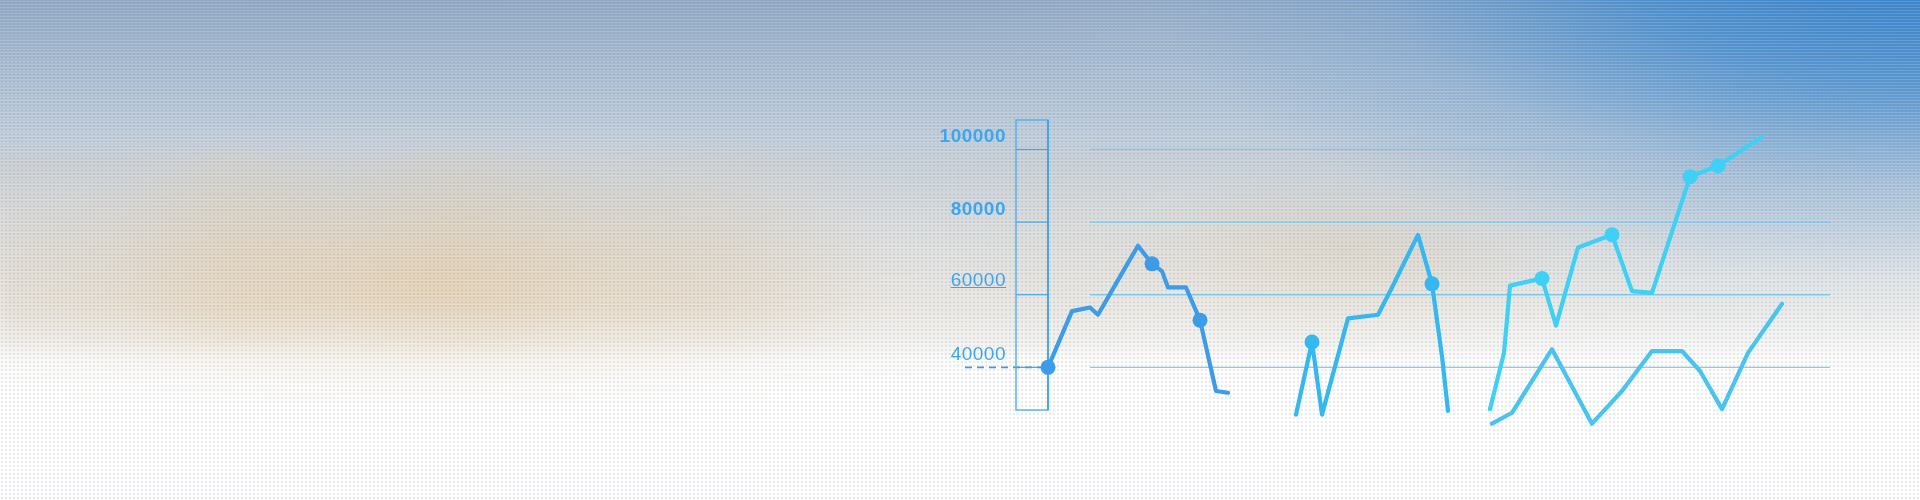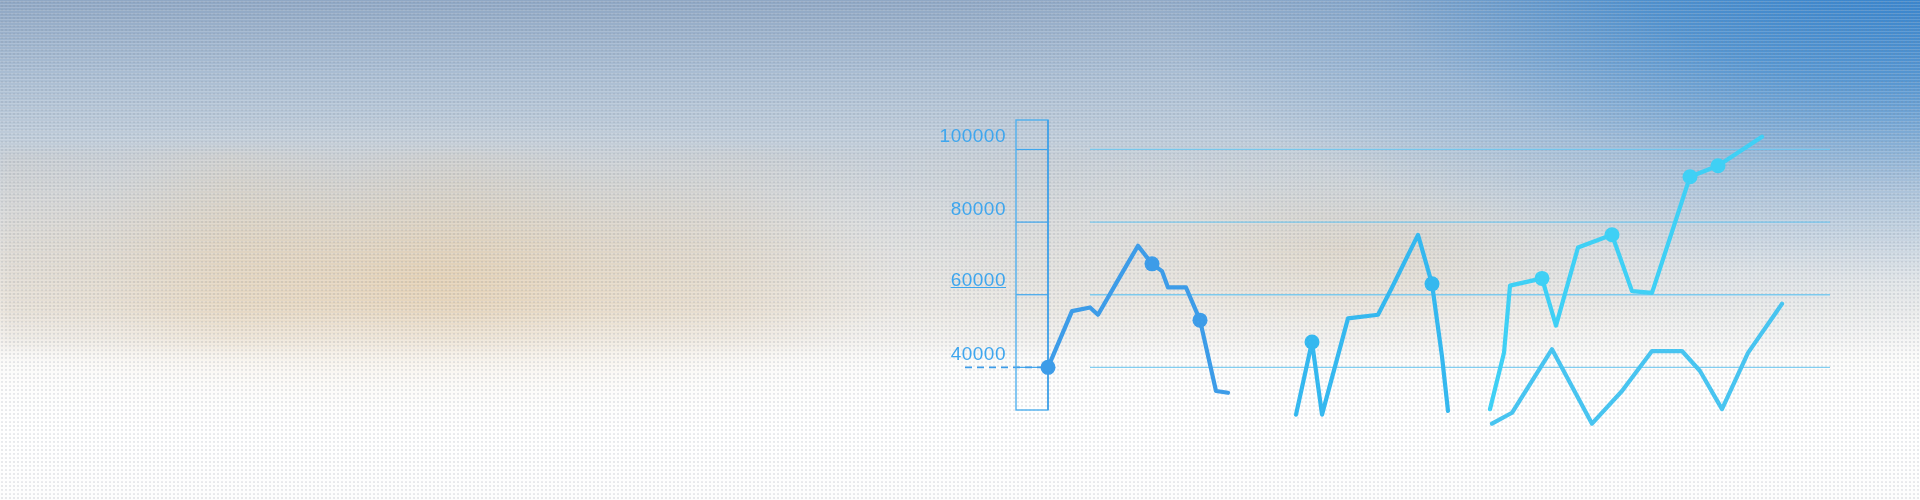--- a/index.html
+++ b/index.html
@@ -127,21 +127,21 @@
           <circle cx="1200" cy="320.1578947368421" r="7.5" fill="#3d9ce8"></circle>
           <circle cx="1312" cy="341.9473684210526" r="7.5" fill="#35b8ef"></circle>
           <circle cx="1432" cy="283.8421052631579" r="7.5" fill="#35b8ef"></circle>
           <circle cx="1542" cy="278.39473684210526" r="7.5" fill="#3fd0f5"></circle>
           <circle cx="1612" cy="234.81578947368422" r="7.5" fill="#3fd0f5"></circle>
           <circle cx="1690" cy="176.71052631578948" r="7.5" fill="#3fd0f5"></circle>
           <circle cx="1718" cy="165.81578947368422" r="7.5" fill="#3fd0f5"></circle>
         </g>
     </svg>
     <div id="ylabels">
-        <div class="ylabel" style="left: 886px; top: 125.474px;">100000</div>
-        <div class="ylabel" style="left: 886px; top: 198.105px;">80000</div>
+        <div class="ylabel" style="left: 886px; top: 125.474px; font-weight: bold;">100000</div>
+        <div class="ylabel" style="left: 886px; top: 198.105px; font-weight: bold;">80000</div>
         <div class="ylabel" style="left: 886px; top: 269px; text-decoration: underline;">60000</div>
         <div class="ylabel" style="left: 886px; top: 343.368px; text-align: right;">40000</div>
       </div>
   </div>
 
 
 </div>
 
 </body></html>

